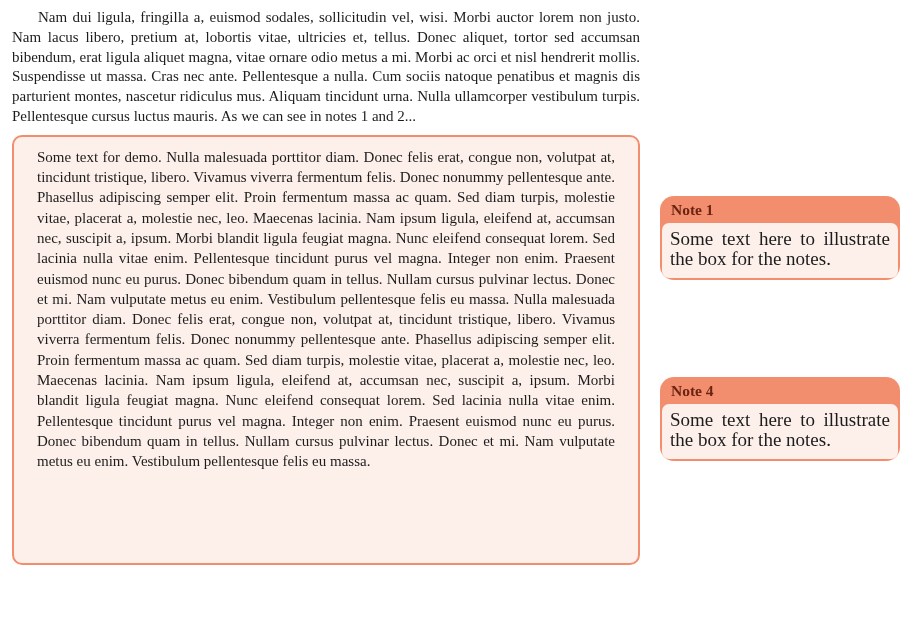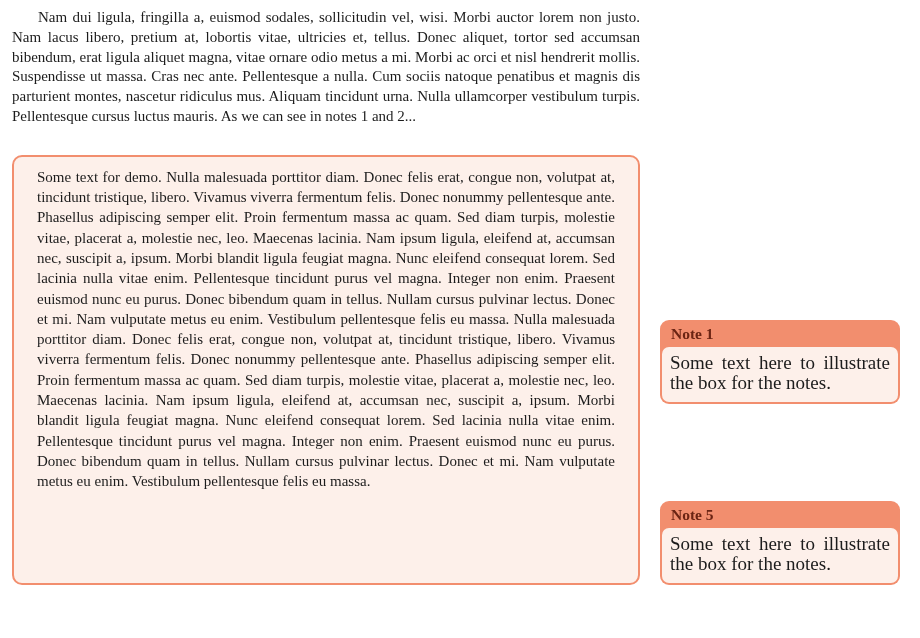--- a/index.html
+++ b/index.html
@@ -12,34 +12,34 @@
   html, body { background: #ffffff; }
   body {
     width: 920px;
     height: 638px;
     font-family: "Liberation Serif", "DejaVu Serif", serif;
     color: var(--text);
     overflow: hidden;
   }
   .layout {
     display: flex;
-    align-items: flex-end;
+    align-items: flex-start;
     padding: 8px 0 0 12px;
   }
   .main-col { width: 628px; flex: 0 0 628px; }
   .intro {
     font-size: 15px;
     line-height: 19.8px;
     text-align: justify;
     text-indent: 26px;
     hyphens: auto;
     -webkit-hyphens: auto;
   }
   .demo-box {
-    margin-top: 28px;
+    margin-top: 8px;
     border: 2.5px solid var(--frame);
     border-radius: 10px;
     background: var(--box-background);
     padding: 10px 23px 12px 23px;
     min-height: 430px;
   }
   .demo-text {
     font-size: 15px;
     line-height: 20.3px;
     text-align: justify;
@@ -47,21 +47,21 @@
     -webkit-hyphens: auto;
   }
   .notes-col {
     width: 240px;
     flex: 0 0 240px;
     margin-left: 20px;
     margin-top: 188px;
   }
   .note {
     background: var(--frame);
-    border-radius: 9px;
+    border-radius: 14px;
     overflow: hidden;
     padding: 2px;
   }
   .note + .note { margin-top: 97px; }
   .note-header {
     font-size: 15.5px;
     font-weight: bold;
     color: var(--note-title);
     padding: 3px 9px 4px 9px;
   }
@@ -85,17 +85,17 @@
       <p class="demo-text">Some text for demo. Nulla malesuada porttitor diam. Donec felis erat, congue non, volutpat at, tincidunt tristique, libero. Vivamus viverra fermentum felis. Donec nonummy pellentesque ante. Phasellus adipiscing semper elit. Proin fermentum massa ac quam. Sed diam turpis, molestie vitae, placerat a, molestie nec, leo. Maecenas lacinia. Nam ipsum ligula, eleifend at, accumsan nec, suscipit a, ipsum. Morbi blandit ligula feugiat magna. Nunc eleifend consequat lorem. Sed lacinia nulla vitae enim. Pellentesque tincidunt purus vel magna. Integer non enim. Praesent euismod nunc eu purus. Donec bibendum quam in tellus. Nullam cursus pulvinar lectus. Donec et mi. Nam vulputate metus eu enim. Vestibulum pellentesque felis eu massa. Nulla malesuada porttitor diam. Donec felis erat, congue non, volutpat at, tincidunt tristique, libero. Vivamus viverra fermentum felis. Donec nonummy pellentesque ante. Phasellus adipiscing semper elit. Proin fermentum massa ac quam. Sed diam turpis, molestie vitae, placerat a, molestie nec, leo. Maecenas lacinia. Nam ipsum ligula, eleifend at, accumsan nec, suscipit a, ipsum. Morbi blandit ligula feugiat magna. Nunc eleifend consequat lorem. Sed lacinia nulla vitae enim. Pellentesque tincidunt purus vel magna. Integer non enim. Praesent euismod nunc eu purus. Donec bibendum quam in tellus. Nullam cursus pulvinar lectus. Donec et mi. Nam vulputate metus eu enim. Vestibulum pellentesque felis eu massa.</p>
     </div>
   </div>
 
   <div class="notes-col">
     <div class="note">
       <div class="note-header">Note 1</div>
       <div class="note-body">Some text here to illustrate the box for the notes.</div>
     </div>
     <div class="note">
-      <div class="note-header">Note 5</div>
+      <div class="note-header">Note 4</div>
       <div class="note-body">Some text here to illustrate the box for the notes.</div>
     </div>
   </div>
 </div>
 
 </body></html>

